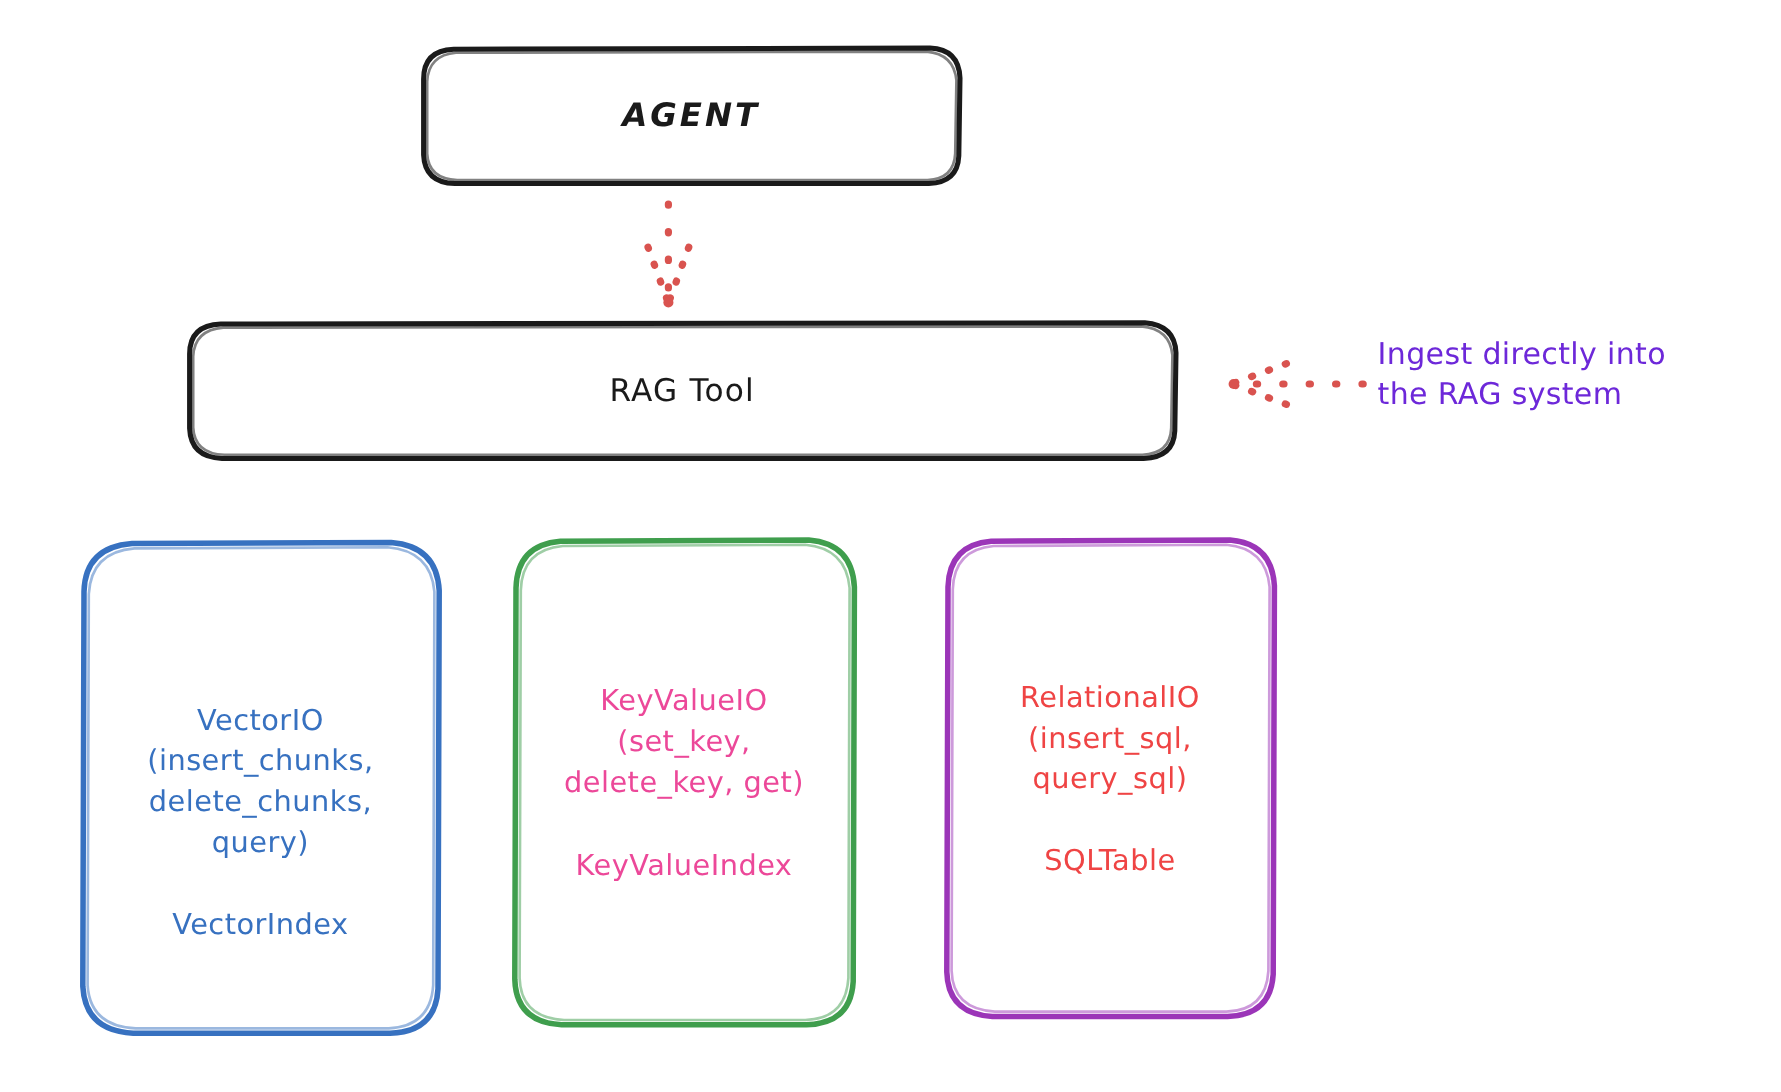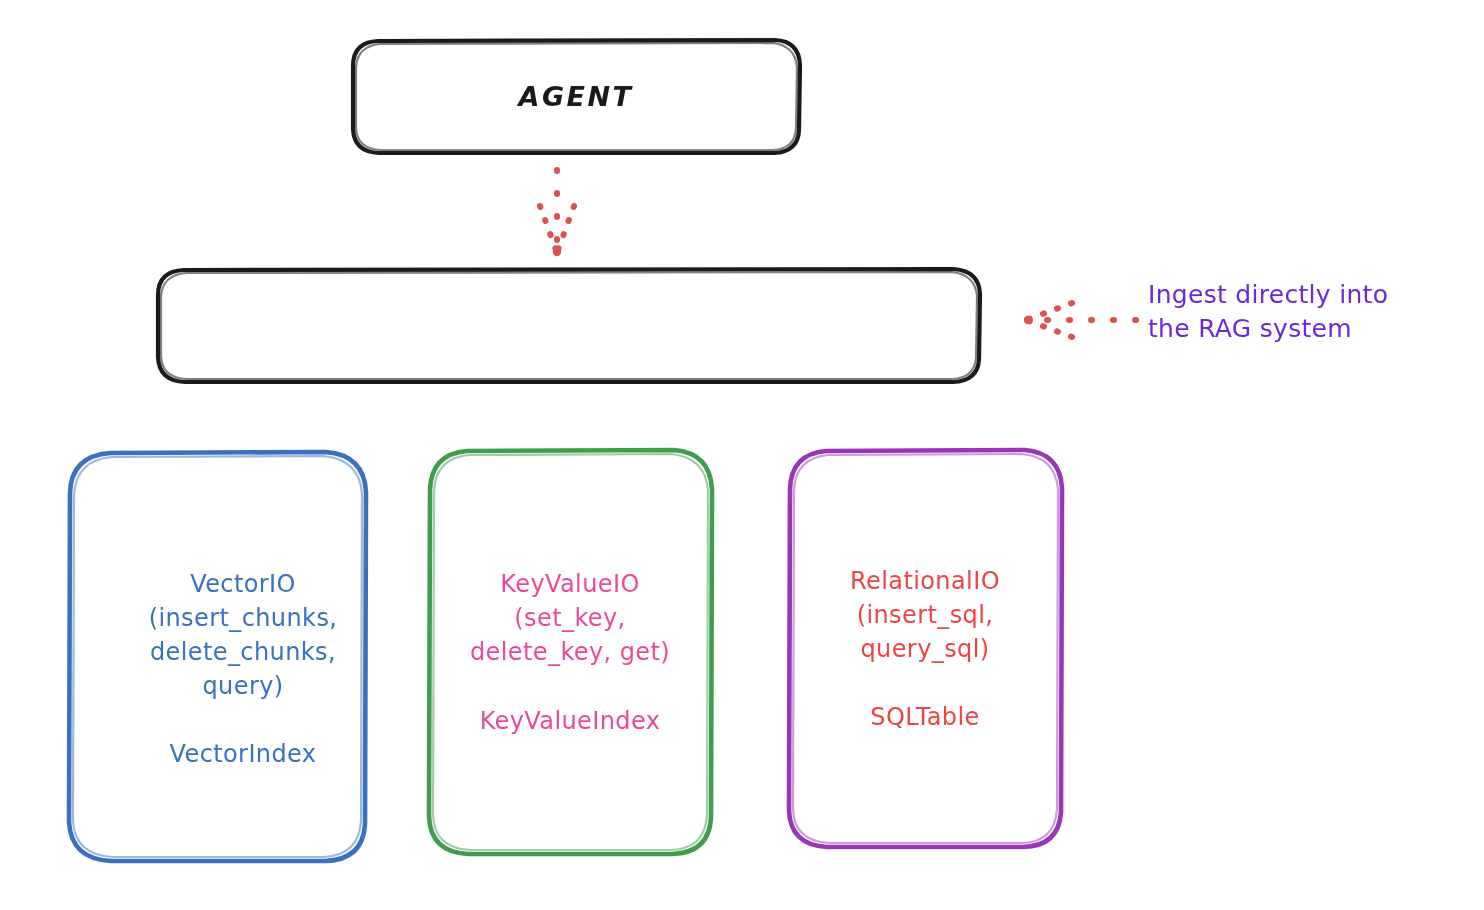--- a/index.html
+++ b/index.html
@@ -67,24 +67,23 @@
   #rag-tool-box .node-label {
     font-family: "DejaVu Sans", sans-serif;
     font-size: 26px;
     color: #1a1a1a;
     letter-spacing: 1px;
   }
 
   
   #vector-box {
     left: 68px;
-    top: 464px;
+    top: 480px;
     width: 298px;
     height: 410px;
-    margin-left: 26px;
   }
   #keyvalue-box {
     left: 428px;
     top: 450px;
     width: 284px;
     height: 405px;
   }
   #relational-box {
     left: 788px;
     top: 450px;
@@ -161,20 +160,23 @@
       <path d="M 1072 303 L 1029 319" fill="none" stroke="#d9534f" stroke-width="6" stroke-linecap="round" stroke-dasharray="1 14"></path>
       <path d="M 1072 337 L 1029 321" fill="none" stroke="#d9534f" stroke-width="6" stroke-linecap="round" stroke-dasharray="1 14"></path>
       <circle cx="1028" cy="320" r="4.2" fill="#d9534f"></circle>
     </g>
   </svg>
 
   <div class="node" id="agent-box">
     <span class="node-label">AGENT</span>
   </div>
 
+  <div class="node" id="rag-tool-box">
+    <span class="node-label">RAG Tool</span>
+  </div>
 
   <div class="node provider" id="vector-box">
     <span class="node-label">VectorIO
 (insert_chunks,
 delete_chunks,
 query)
 
 VectorIndex</span>
   </div>
 

